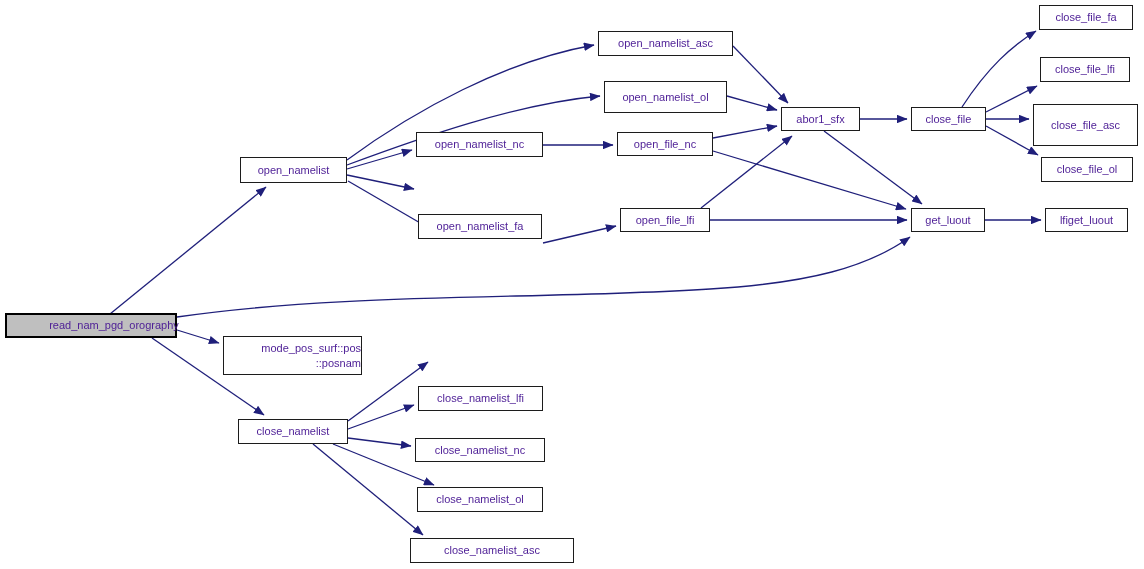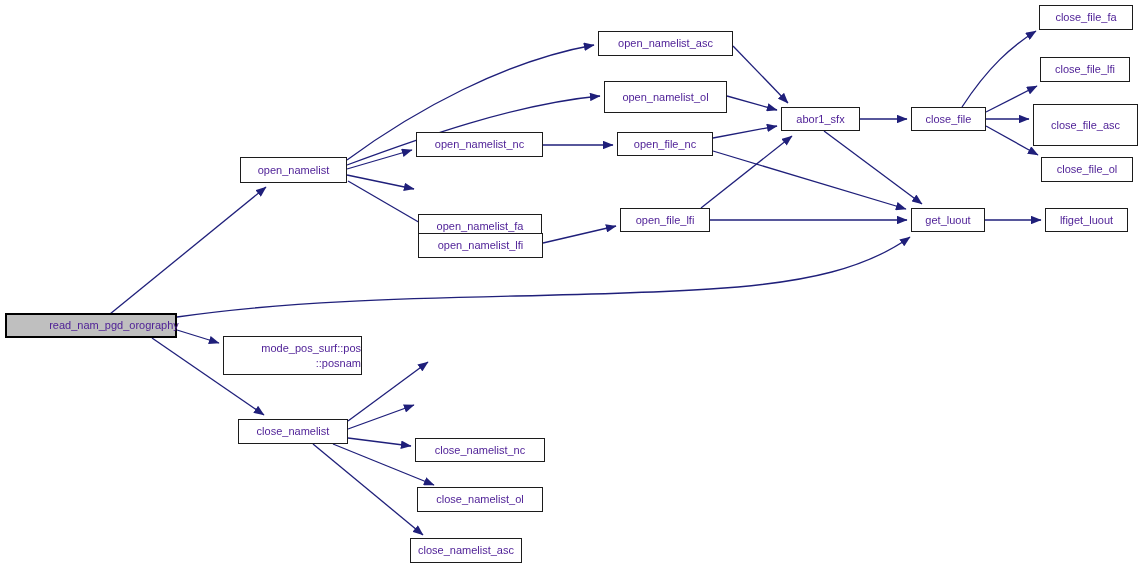--- a/index.html
+++ b/index.html
@@ -93,30 +93,30 @@
     <path class="edge" d="M333,444 L434,485" marker-end="url(#arrow)"></path>
     <path class="edge" d="M313,444 L423,535" marker-end="url(#arrow)"></path>
   </svg>
 
   <div class="node root" style="left:5px;   top:313px; width:172px; height:25px;padding-left:46px;">read_nam_pgd_orography</div>
   <div class="node" style="left:240px; top:157px; width:107px; height:26px;">open_namelist</div>
   <div class="node" style="left:598px; top:31px;  width:135px; height:25px;">open_namelist_asc</div>
   <div class="node" style="left:604px; top:81px;  width:123px; height:32px;">open_namelist_ol</div>
   <div class="node" style="left:416px; top:132px; width:127px; height:25px;">open_namelist_nc</div>
   <div class="node" style="left:418px; top:182px; width:124px; height:25px;margin-top:32px;">open_namelist_fa</div>
-  <div class="node" style="left:418px; top:233px; width:125px; height:25px;">open_namelist_lfi</div>
   <div class="node" style="left:617px; top:132px; width:96px;  height:24px;">open_file_nc</div>
   <div class="node" style="left:620px; top:208px; width:90px;  height:24px;">open_file_lfi</div>
   <div class="node" style="left:781px; top:107px; width:79px;  height:24px;">abor1_sfx</div>
   <div class="node" style="left:911px; top:107px; width:75px;  height:24px;">close_file</div>
   <div class="node" style="left:1039px;top:5px;   width:94px;  height:25px;">close_file_fa</div>
   <div class="node" style="left:1040px;top:57px;  width:90px;  height:25px;">close_file_lfi</div>
   <div class="node" style="left:1033px;top:104px; width:105px; height:42px;">close_file_asc</div>
   <div class="node" style="left:1041px;top:157px; width:92px;  height:25px;">close_file_ol</div>
   <div class="node" style="left:911px; top:208px; width:74px;  height:24px;">get_luout</div>
   <div class="node" style="left:1045px;top:208px; width:83px;  height:24px;">lfiget_luout</div>
   <div class="node" style="left:223px; top:336px; width:139px; height:39px;">mode_pos_surf::pos ::posnam</div>
   <div class="node" style="left:238px; top:419px; width:110px; height:25px;">close_namelist</div>
+  <div class="node" style="left:418px; top:386px; width:125px; height:25px;">close_namelist_lfi</div>
   <div class="node" style="left:415px; top:438px; width:130px; height:24px;">close_namelist_nc</div>
   <div class="node" style="left:417px; top:487px; width:126px; height:25px;">close_namelist_ol</div>
-  <div class="node" style="left:410px; top:538px; width:112px; height:25px;">close_namelist_asc</div>
+  <div class="node" style="left:410px; top:538px; width:164px; height:25px;">close_namelist_asc</div>
 
 </div>
 
 </body></html>

